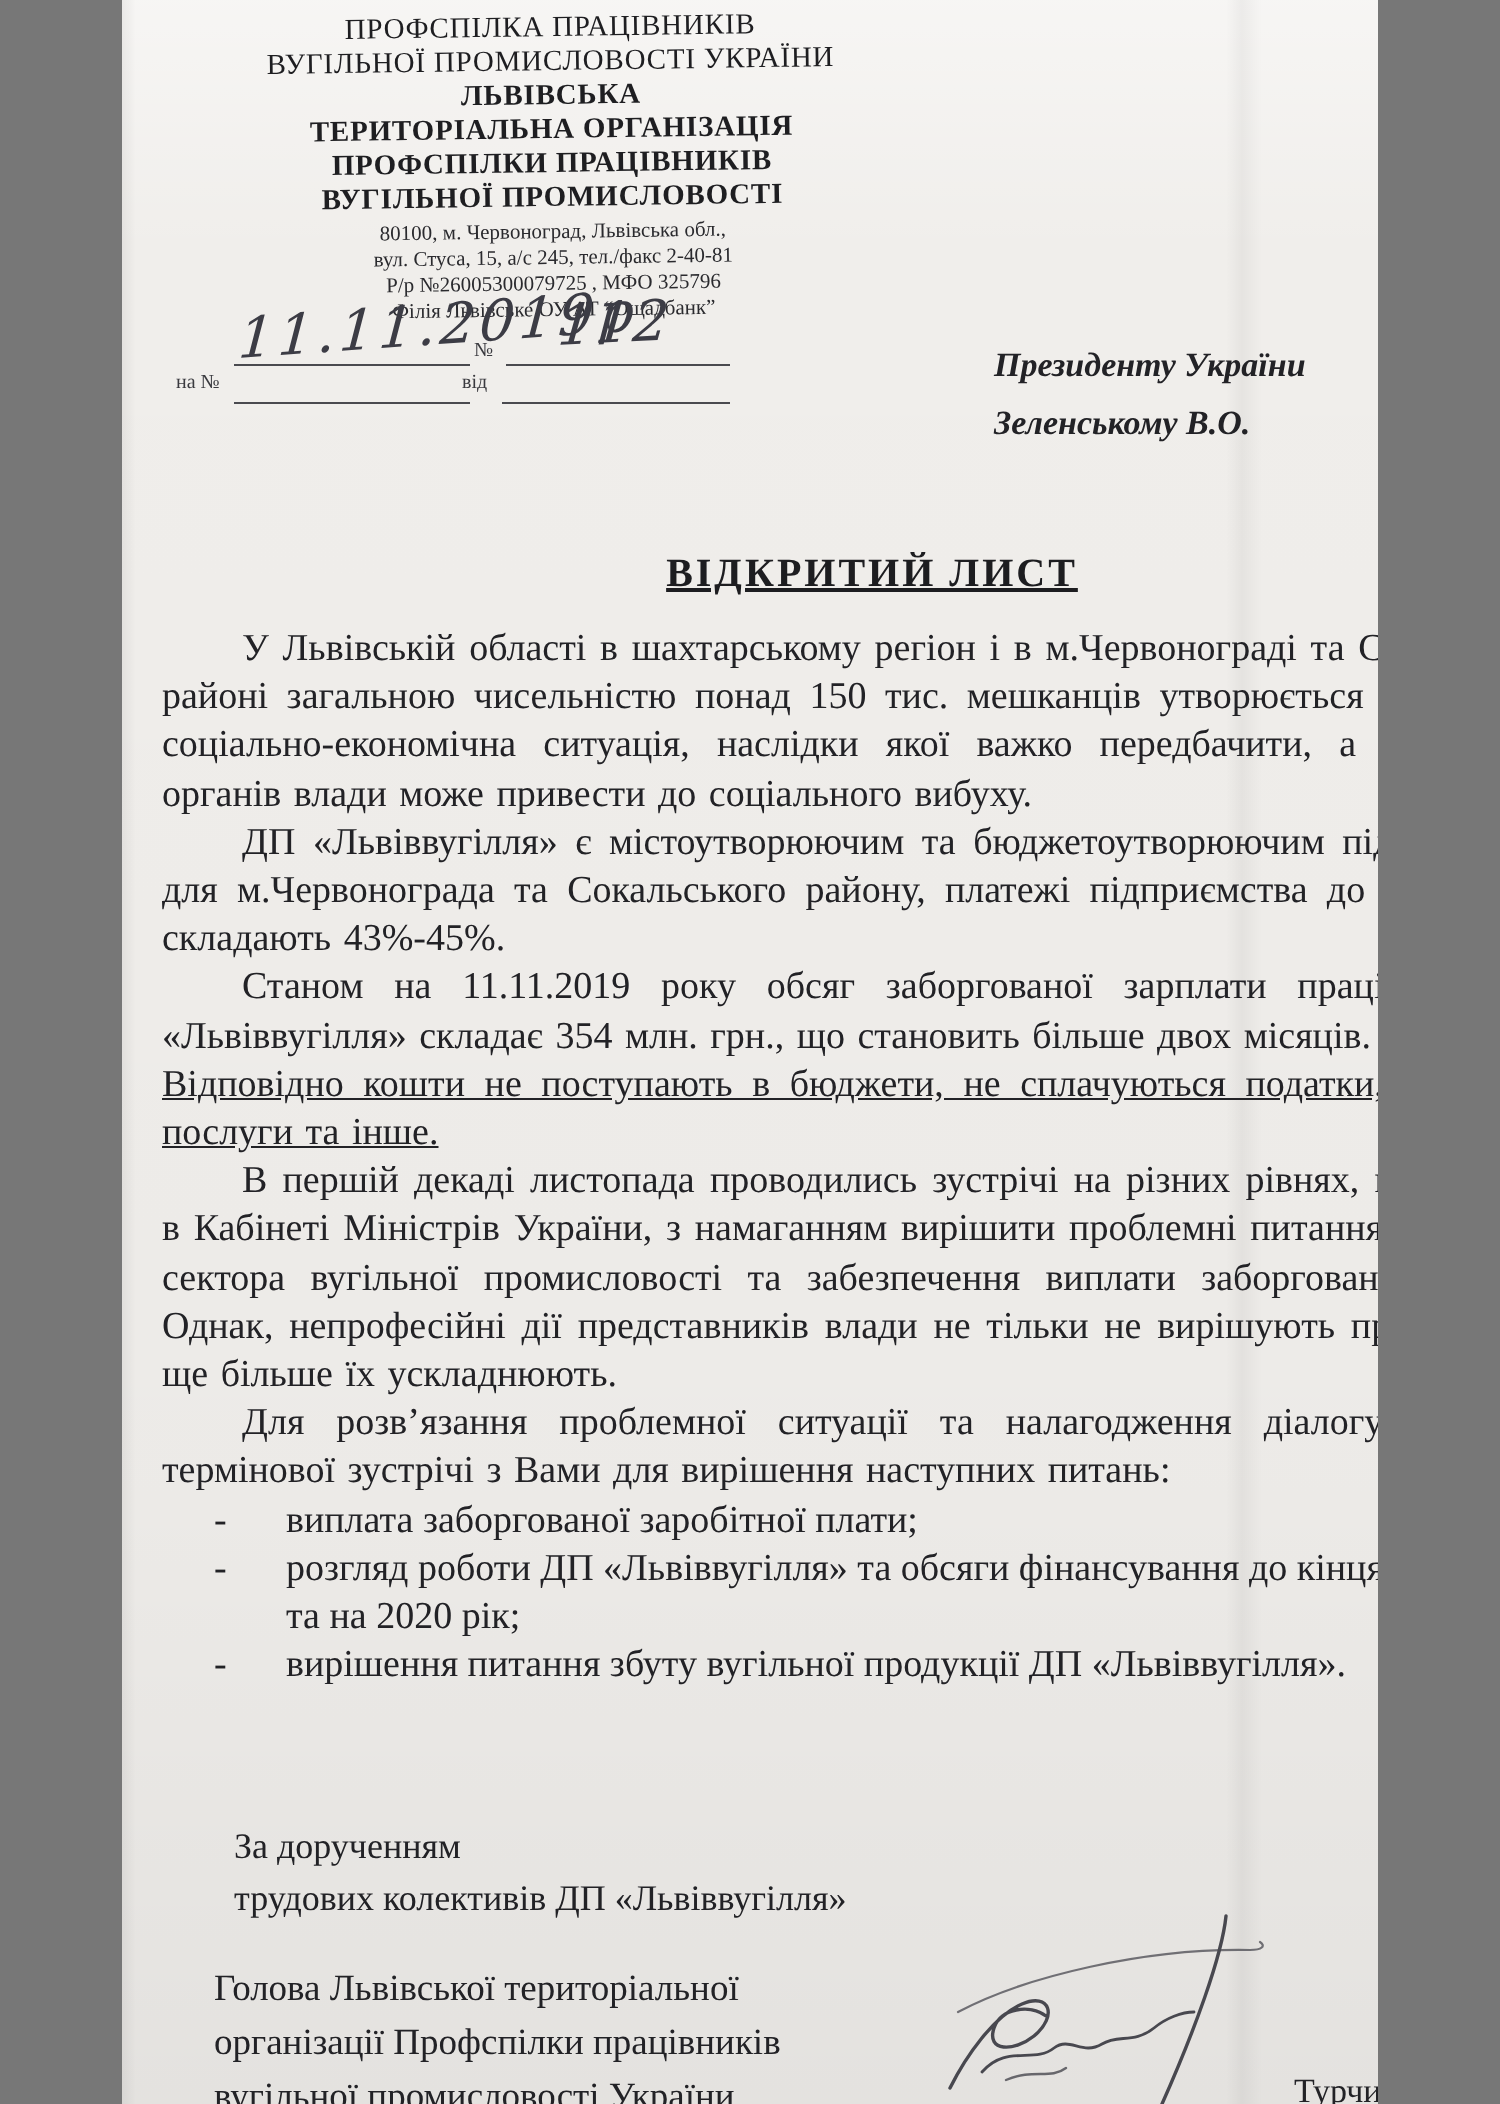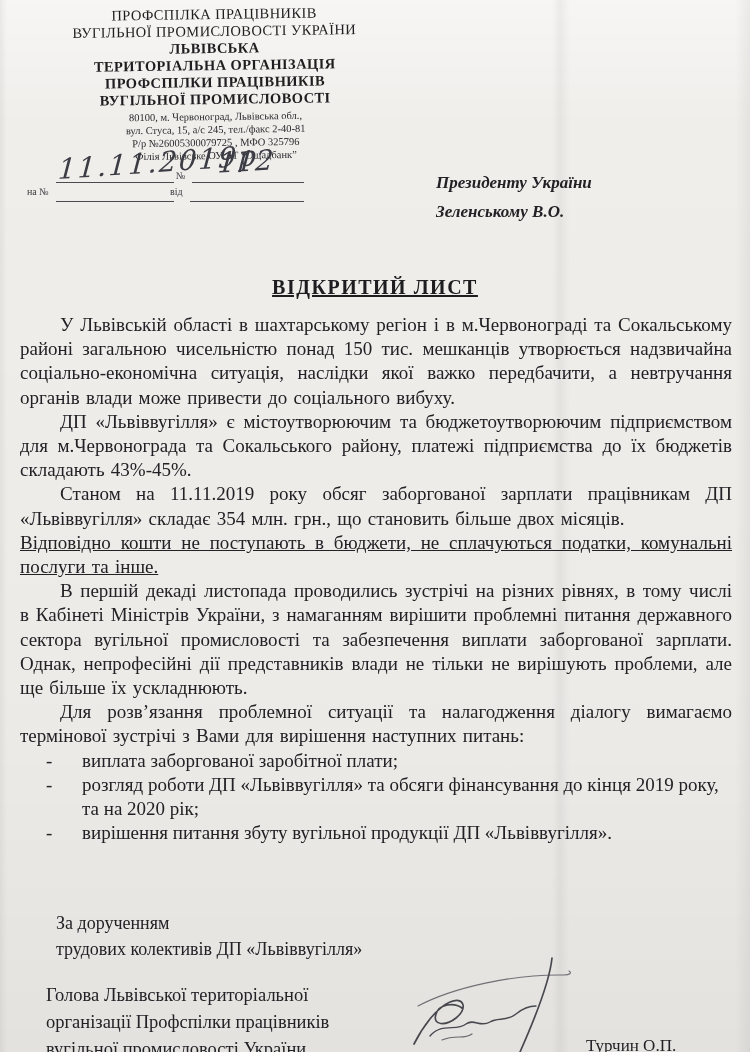--- a/index.html
+++ b/index.html
@@ -1,18 +1,18 @@
 <!DOCTYPE html>
 <html><head>
 <meta charset="utf-8">
 <style>
   html,body{margin:0;padding:0;background:#777;}
   .page{
     position:relative;
-    width:750px;height:1052px;
+    width:628px;height:1052px;
     margin:0 auto;
     overflow:hidden;
     font-family:"Liberation Serif", serif;
     color:#232326;
     background:
       linear-gradient(90deg, rgba(0,0,0,0.05) 0px, rgba(0,0,0,0) 7px),
       linear-gradient(90deg, rgba(0,0,0,0) 552px, rgba(0,0,0,0.045) 560px, rgba(0,0,0,0) 570px),
       linear-gradient(90deg, rgba(0,0,0,0) 735px, rgba(0,0,0,0.05) 750px),
       linear-gradient(180deg, rgba(255,255,255,0.45) 0%, rgba(255,255,255,0) 12%, rgba(0,0,0,0.015) 70%, rgba(0,0,0,0.05) 100%),
       #f0eeeb;

